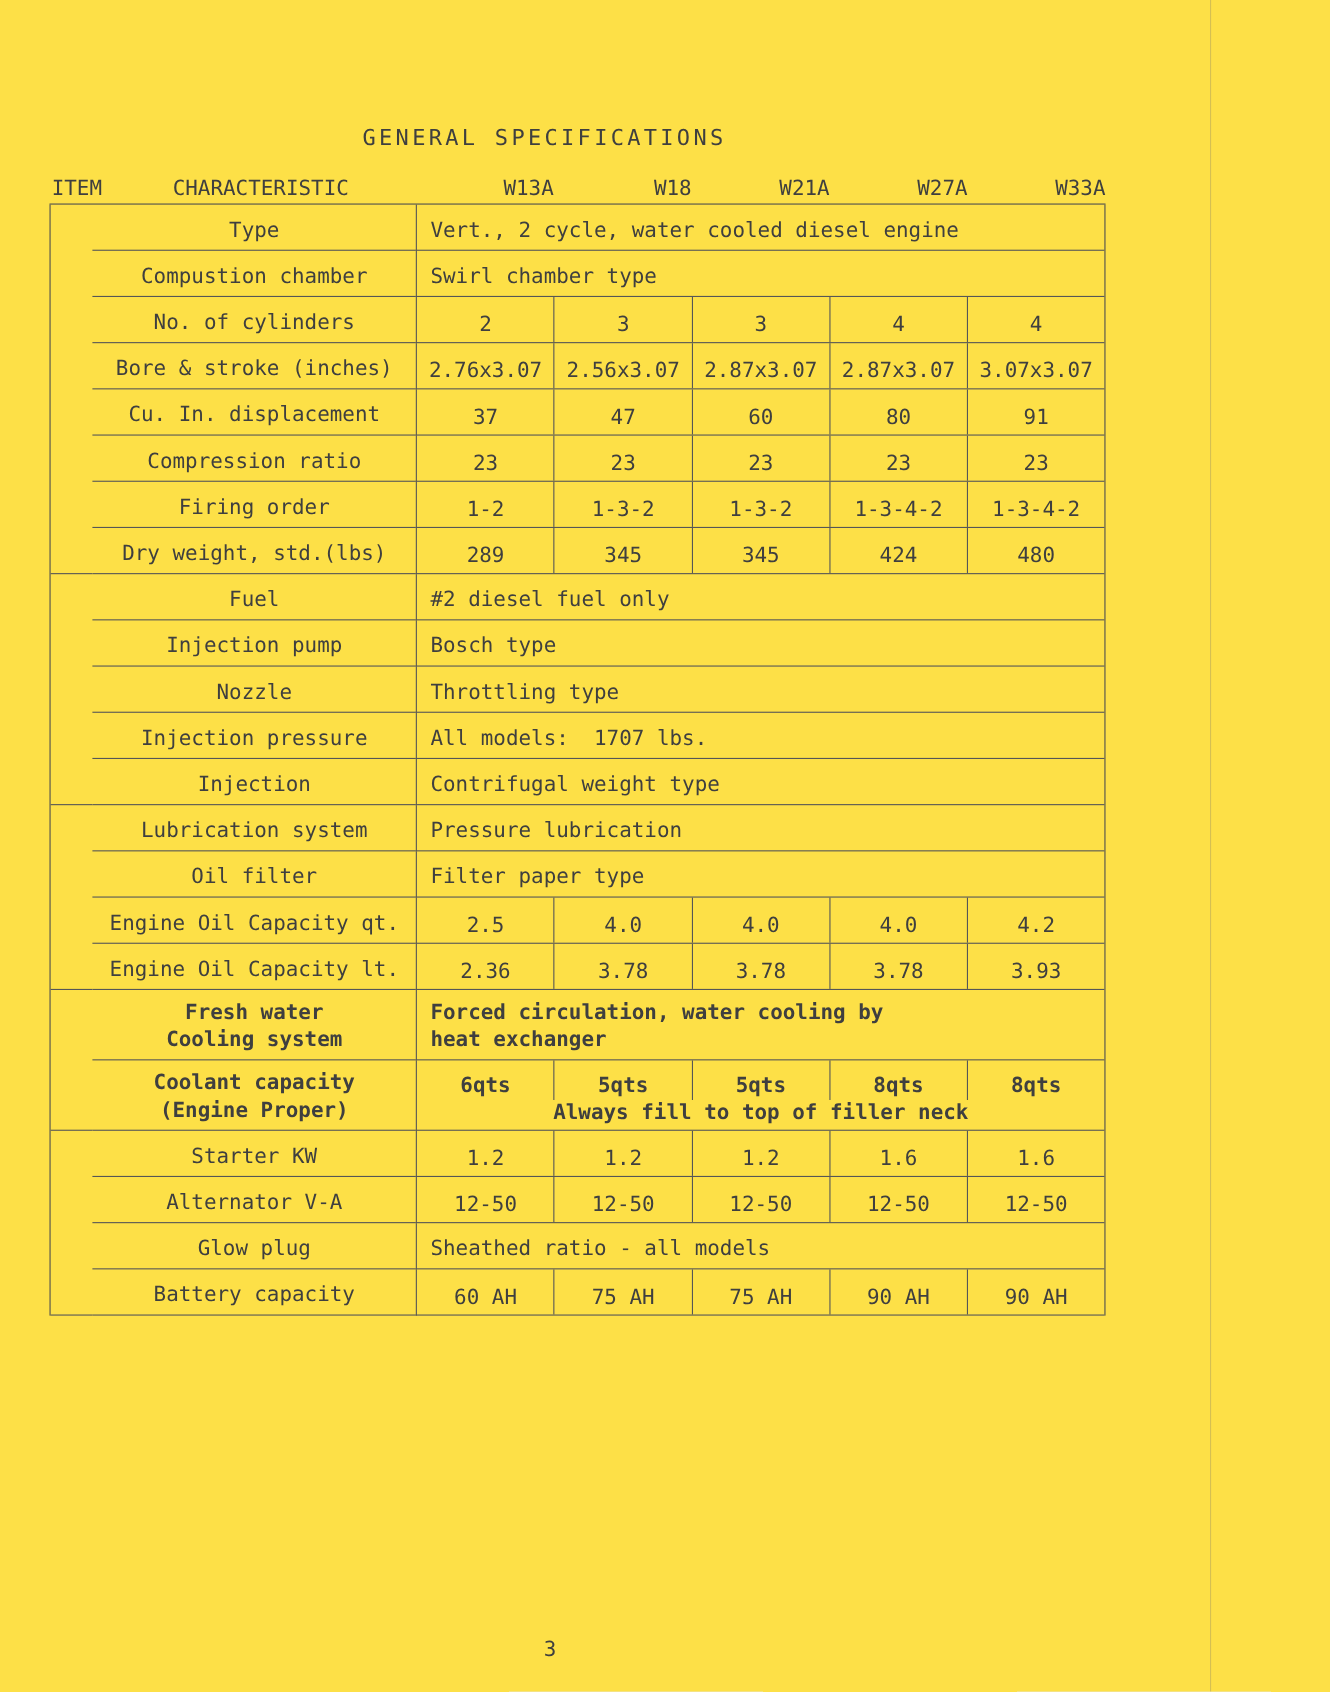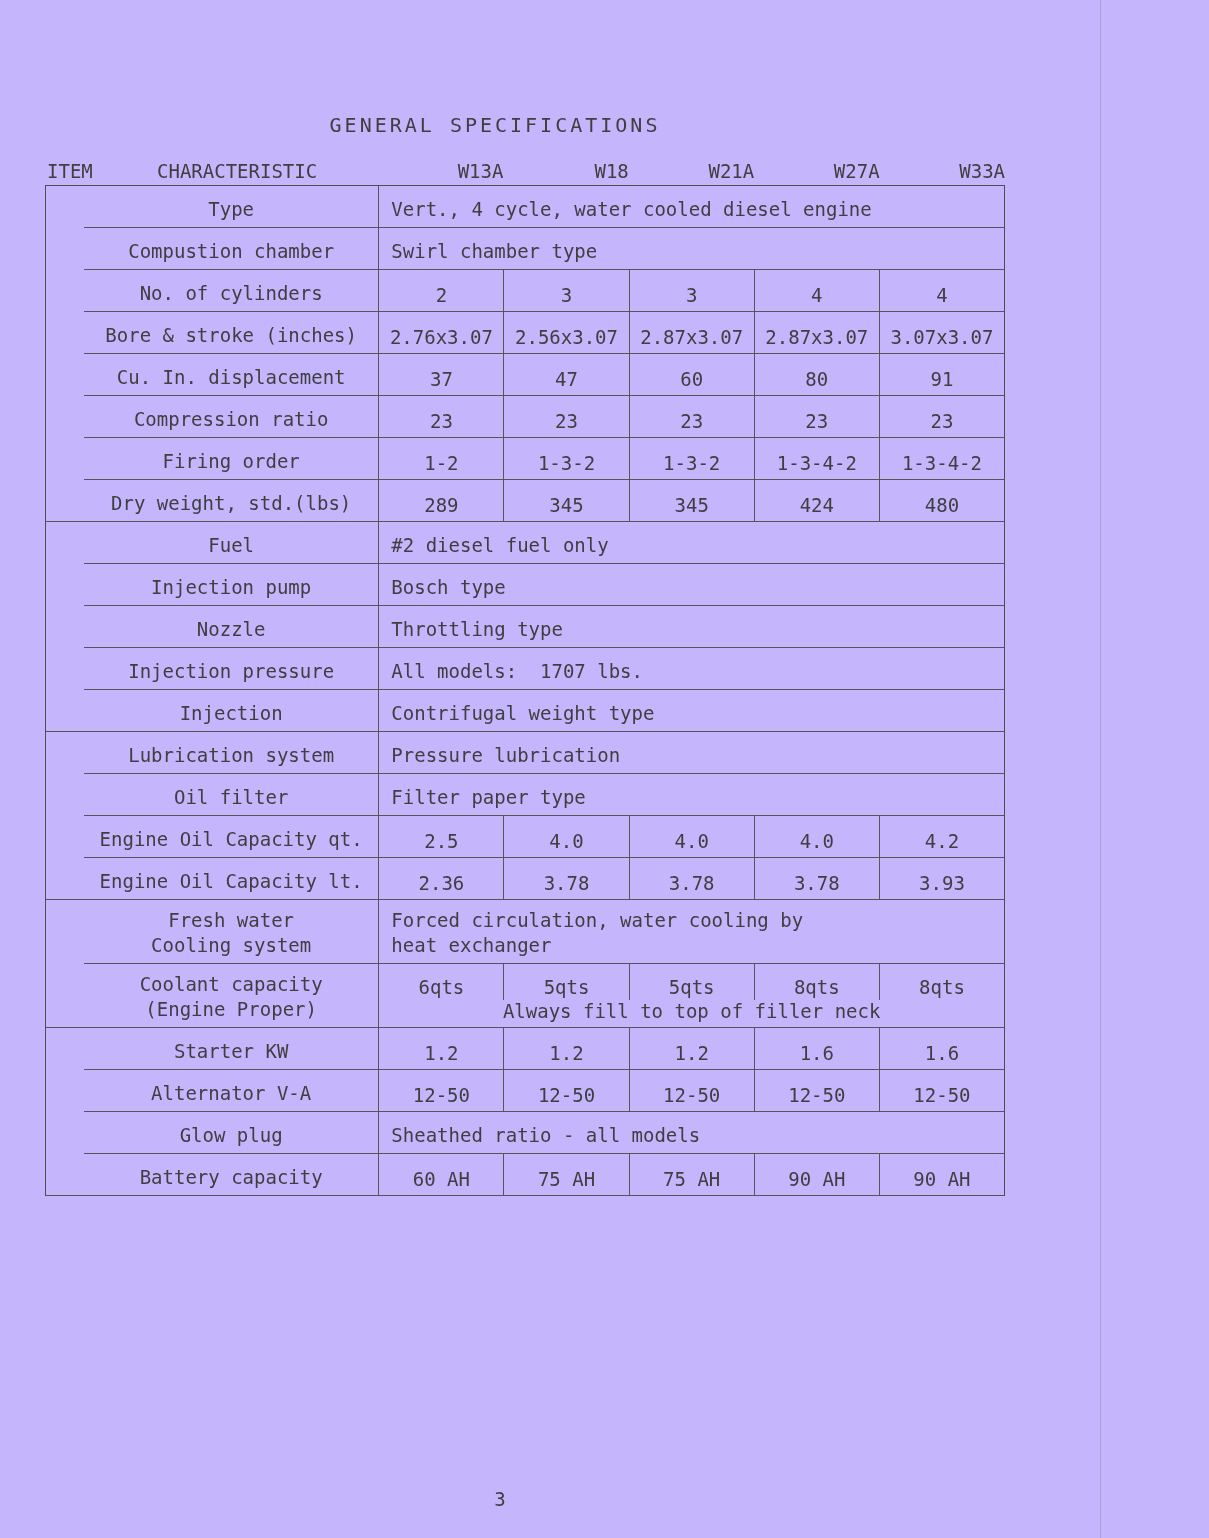--- a/index.html
+++ b/index.html
@@ -1,19 +1,19 @@
 <!DOCTYPE html>
 <html><head>
 <meta charset="utf-8">
 <style>
   html,body { margin:0; padding:0; background:#e8e8e8; }
   .page {
     position:relative;
     width:1209px; height:1538px;
-    background:#c4b5fd;
+    background:#fde047;
     font-family:"DejaVu Sans Mono","Liberation Mono",monospace;
     color:#3f3f3f;
     overflow:hidden;
     margin:0 auto;
   }
   .scan-line {
     position:absolute; top:0; left:1100px; width:1px; height:100%;
     background:rgba(110,110,110,0.28);
   }
   .doc-title {
@@ -25,21 +25,21 @@
   .thead { display:flex; align-items:flex-end; height:24px; border-bottom:1.6px solid #4e4e4e; padding-bottom:3px; box-sizing:content-box; }
   .th-label { width:333px; position:relative; height:100%; }
   .th-item { position:absolute; left:2px; bottom:0; }
   .th-char { position:absolute; left:112px; bottom:0; }
   .th-vals { width:627px; display:flex; }
   .th-model { flex:1; text-align:right; }
 
   .tbody { border-left:1.6px solid #4e4e4e; border-right:1.6px solid #4e4e4e; }
 
   .row { display:flex; height:42px; position:relative; }
-  .row.tall { height:64px; }
+  .row.tall { height:64px;font-weight:bold; }
 
   .lbl { width:333px; display:flex; align-items:flex-end; box-sizing:border-box;text-align:center; }
   .lbl-inner {
     margin-left:38px; flex:1;
     border-bottom:1.3px solid #565656;
     padding-bottom:5px;
     white-space:pre-wrap; line-height:1.32;
   }
 
   .vals {
@@ -91,21 +91,21 @@
           <div class="th-model">W27A</div>
           <div class="th-model">W33A</div>
         </div>
     </div>
     <div class="tbody" id="rows">
         <div class="row">
           <div class="lbl">
             <div class="lbl-inner">Type</div>
           </div>
           <div class="vals span-mode">
-            <div class="span-val">Vert., 4 cycle, water cooled diesel engine</div>
+            <div class="span-val">Vert., 2 cycle, water cooled diesel engine</div>
           </div>
         </div>
         <div class="row">
           <div class="lbl">
             <div class="lbl-inner">Compustion chamber</div>
           </div>
           <div class="vals span-mode">
             <div class="span-val">Swirl chamber type</div>
           </div>
         </div>

